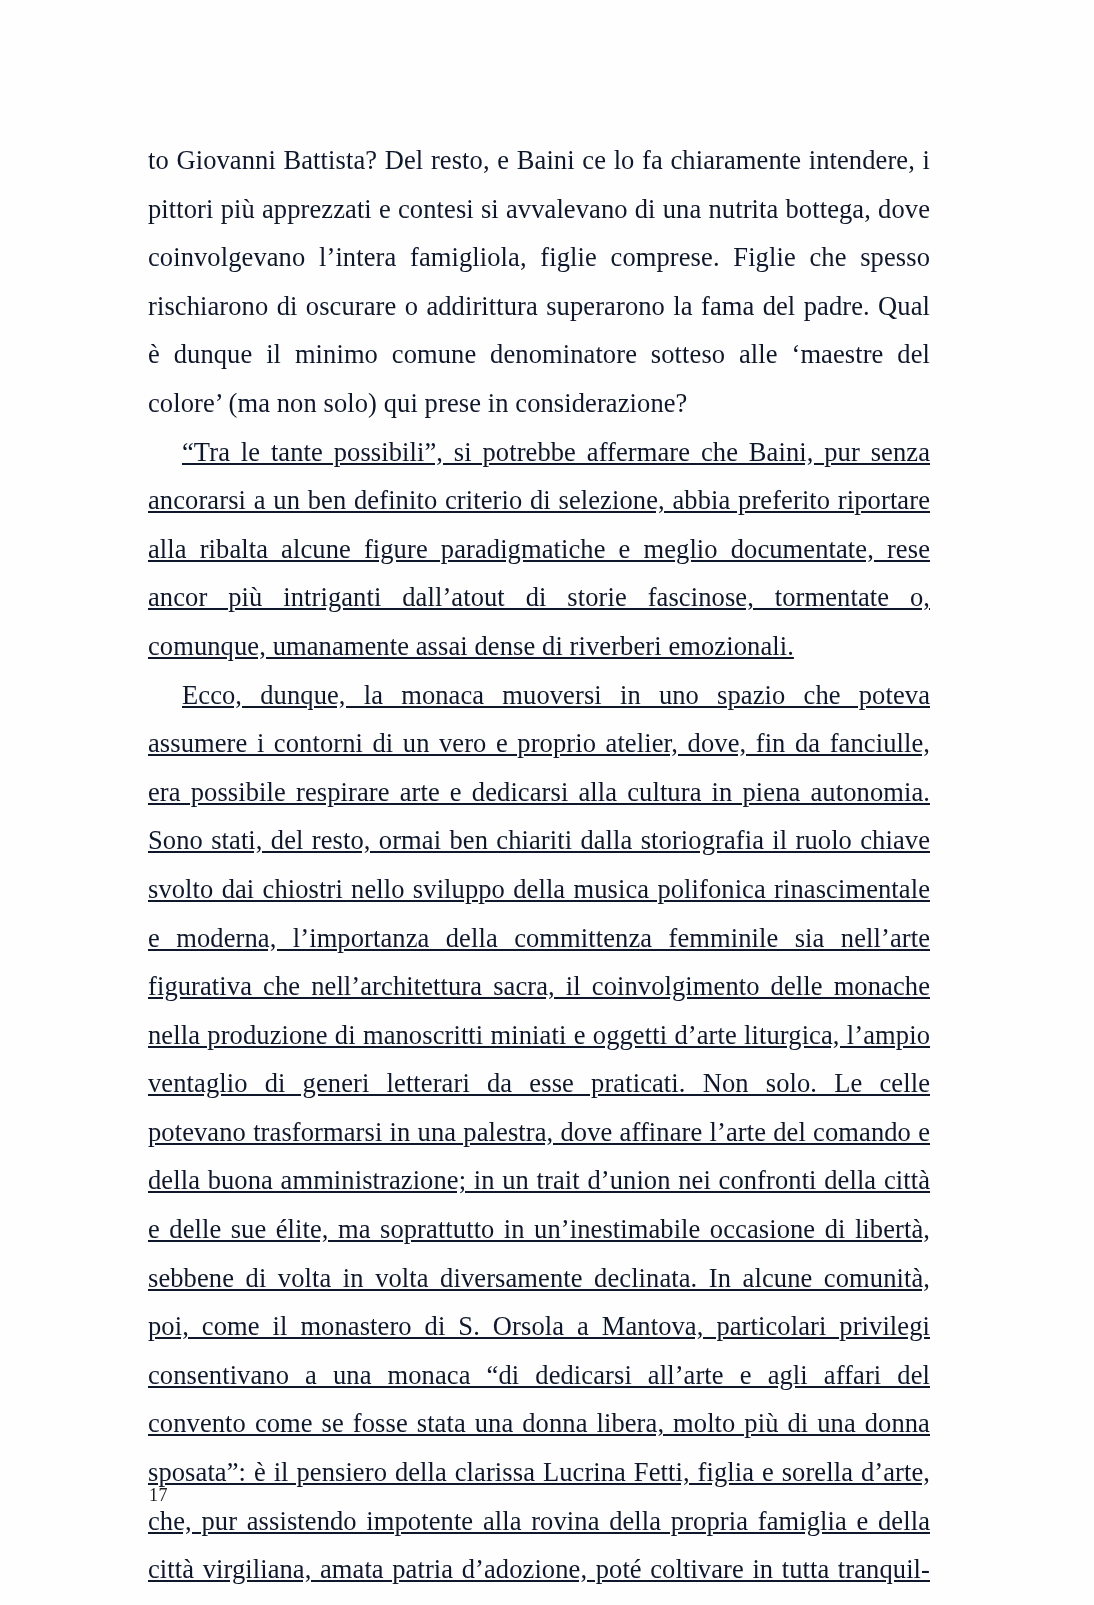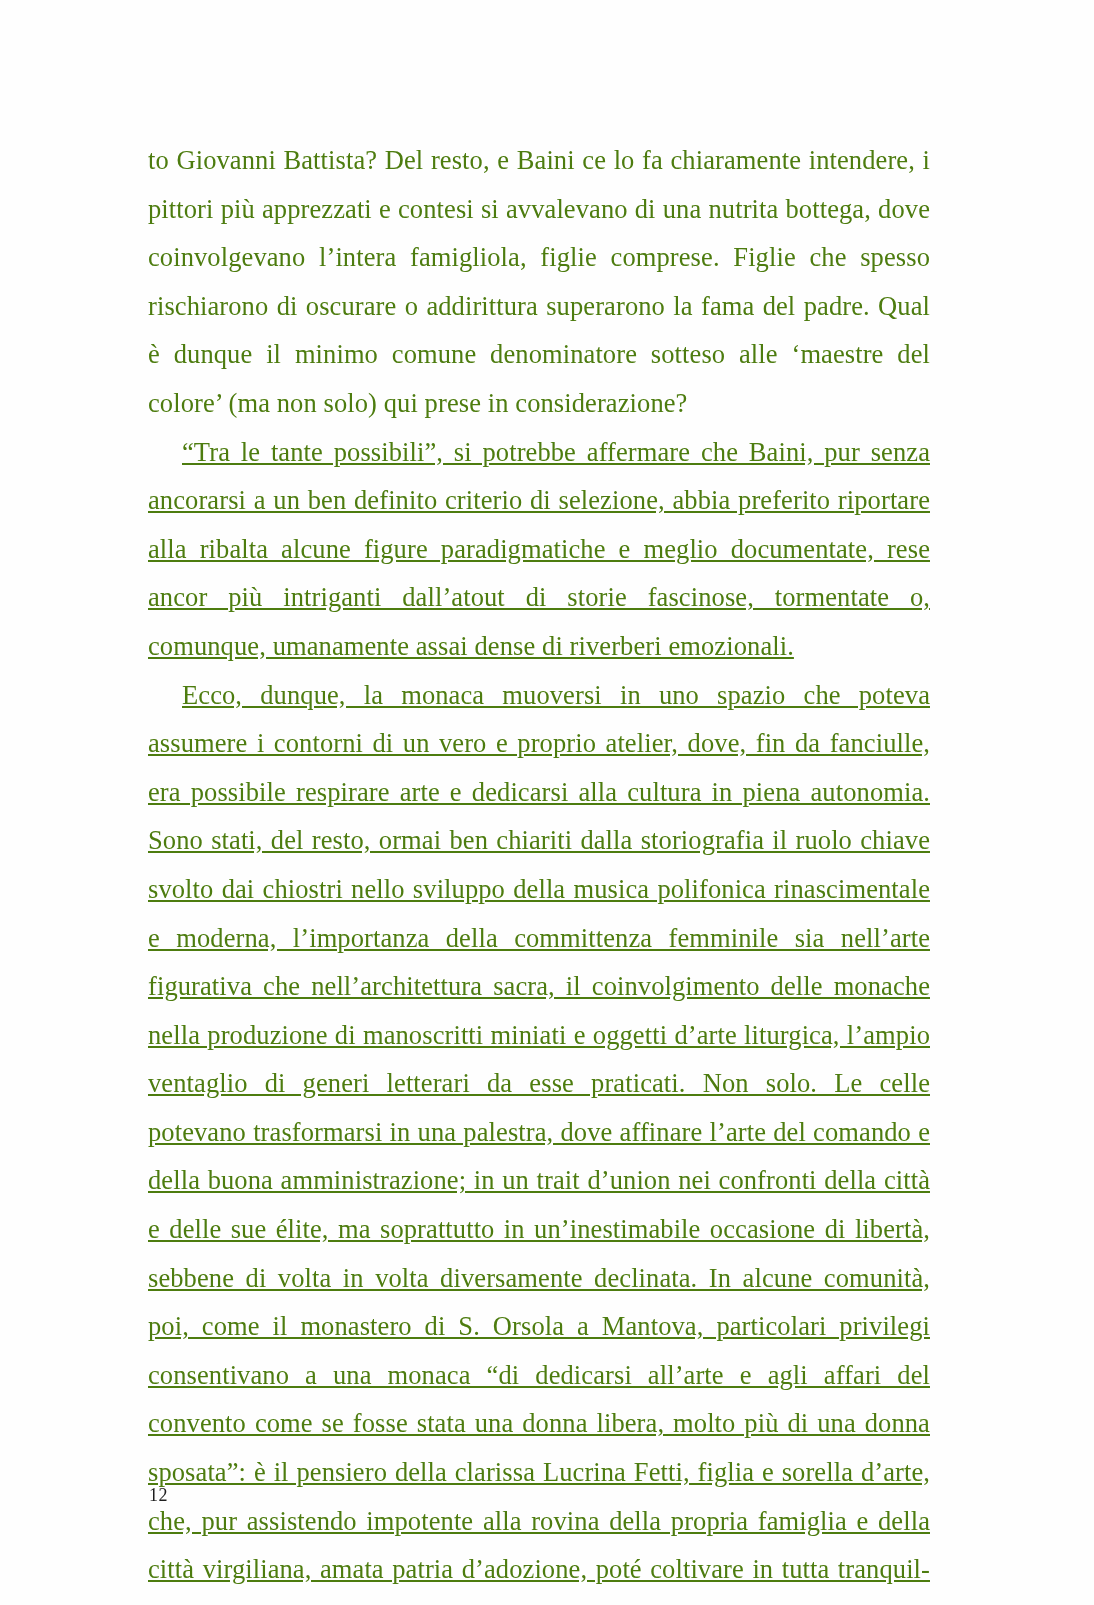--- a/index.html
+++ b/index.html
@@ -21,21 +21,21 @@
     position: absolute;
     left: 148px;
     top: 136px;
     width: 782px;
   }
   .para {
     margin: 0;
     font-family: "Liberation Serif", serif;
     font-size: 26.5px;
     line-height: 48.6px;
-    color: #4d7c0f;
+    color: #0f172a;
     text-align: justify;
     text-justify: inter-word;
     letter-spacing: 0.1px;
   }
   .para.indent {
     text-indent: 34px;
     text-decoration: underline;
   }
   .para.last-full::after {
     
@@ -57,15 +57,15 @@
 <body>
 
 <div class="page">
 
   <div class="text-block">
     <p class="para">to Giovanni Battista? Del resto, e Baini ce lo fa chiaramente intendere, i pittori più apprezzati e contesi si avvalevano di una nutrita bottega, dove coinvolgevano l’intera famigliola, figlie comprese. Figlie che spesso rischiarono di oscurare o addirittura superarono la fama del padre. Qual è dunque il minimo comune denominatore sotteso alle ‘maestre del colore’ (ma non solo) qui prese in considerazione?</p>
     <p class="para indent">“Tra le tante possibili”, si potrebbe affermare che Baini, pur senza ancorarsi a un ben definito criterio di selezione, abbia preferito riportare alla ribalta alcune figure paradigmatiche e meglio documentate, rese ancor più intriganti dall’atout di storie fascinose, tormentate o, comunque, umanamente assai dense di riverberi emozionali.</p>
     <p class="para indent last-full">Ecco, dunque, la monaca muoversi in uno spazio che poteva assumere i contorni di un vero e proprio atelier, dove, fin da fanciulle, era possibile respirare arte e dedicarsi alla cultura in piena autonomia. Sono stati, del resto, ormai ben chiariti dalla storiografia il ruolo chiave svolto dai chiostri nello sviluppo della musica polifonica rinascimentale e moderna, l’importanza della committenza femminile sia nell’arte figurativa che nell’architettura sacra, il coinvolgimento delle monache nella produzione di manoscritti miniati e oggetti d’arte liturgica, l’ampio ventaglio di generi letterari da esse praticati. Non solo. Le celle potevano trasformarsi in una palestra, dove affinare l’arte del comando e della buona amministrazione; in un trait d’union nei confronti della città e delle sue élite, ma soprattutto in un’inestimabile occasione di libertà, sebbene di volta in volta diversamente declinata. In alcune comunità, poi, come il monastero di S. Orsola a Mantova, particolari privilegi consentivano a una monaca “di dedicarsi all’arte e agli affari del convento come se fosse stata una donna libera, molto più di una donna sposata”: è il pensiero della clarissa Lucrina Fetti, figlia e sorella d’arte, che, pur assistendo impotente alla rovina della propria famiglia e della città virgiliana, amata patria d’adozione, poté coltivare in tutta tranquil-</p>
   </div>
 
-  <div class="folio">12</div>
+  <div class="folio">17</div>
 
 </div>
 
 </body></html>

